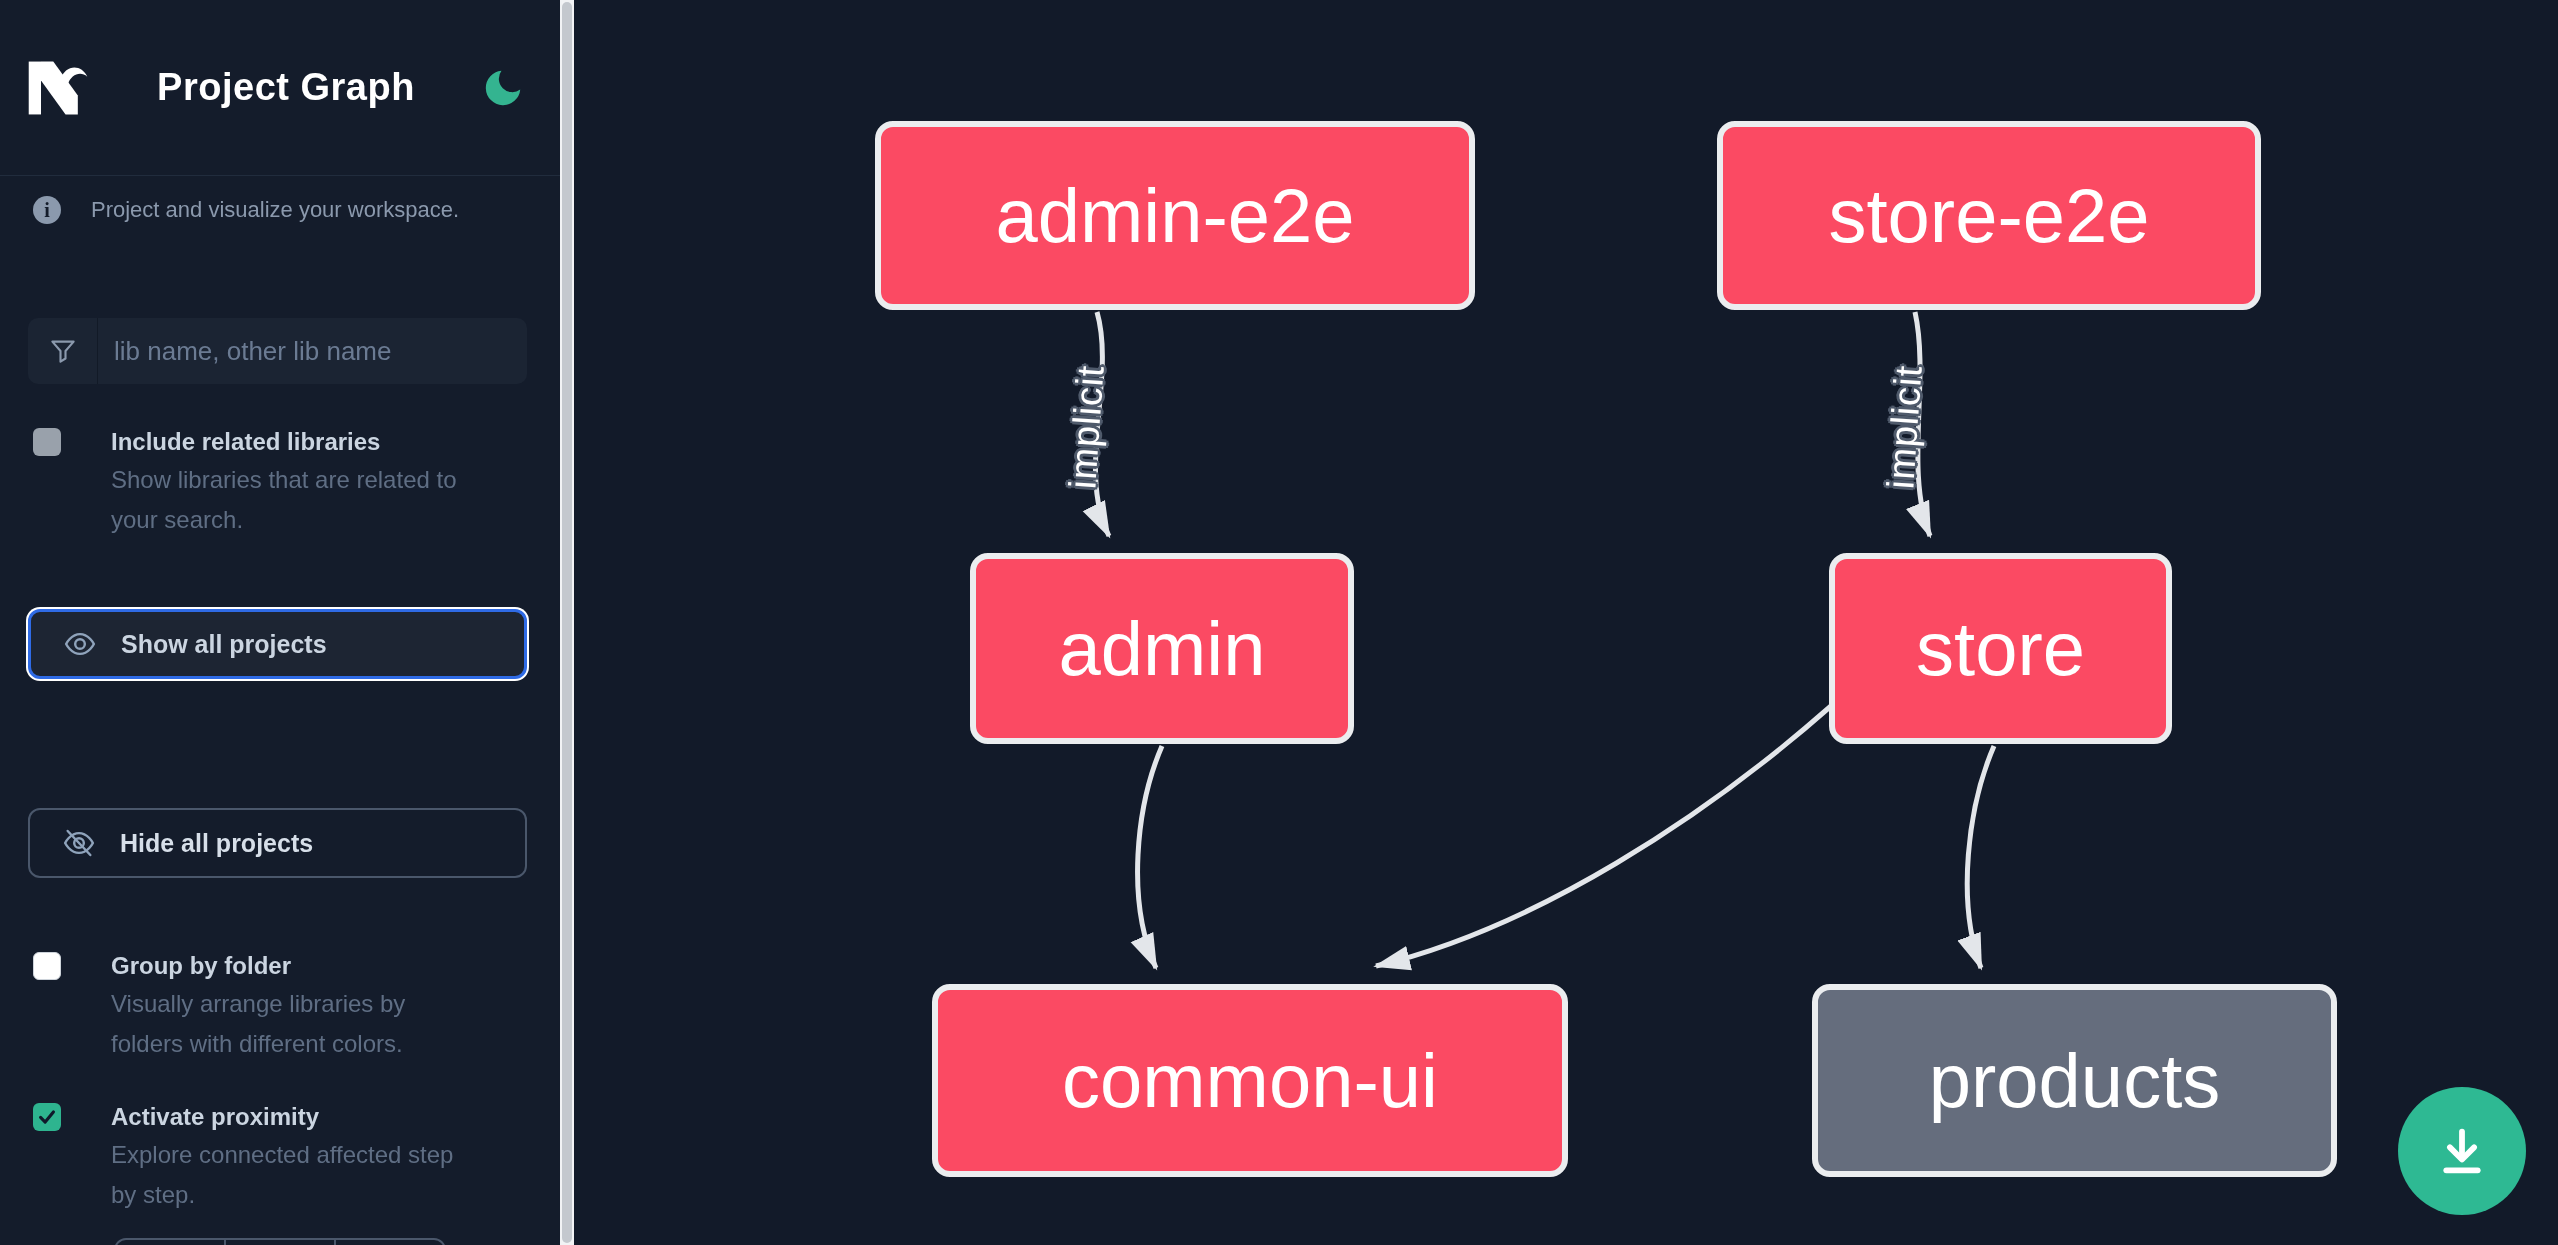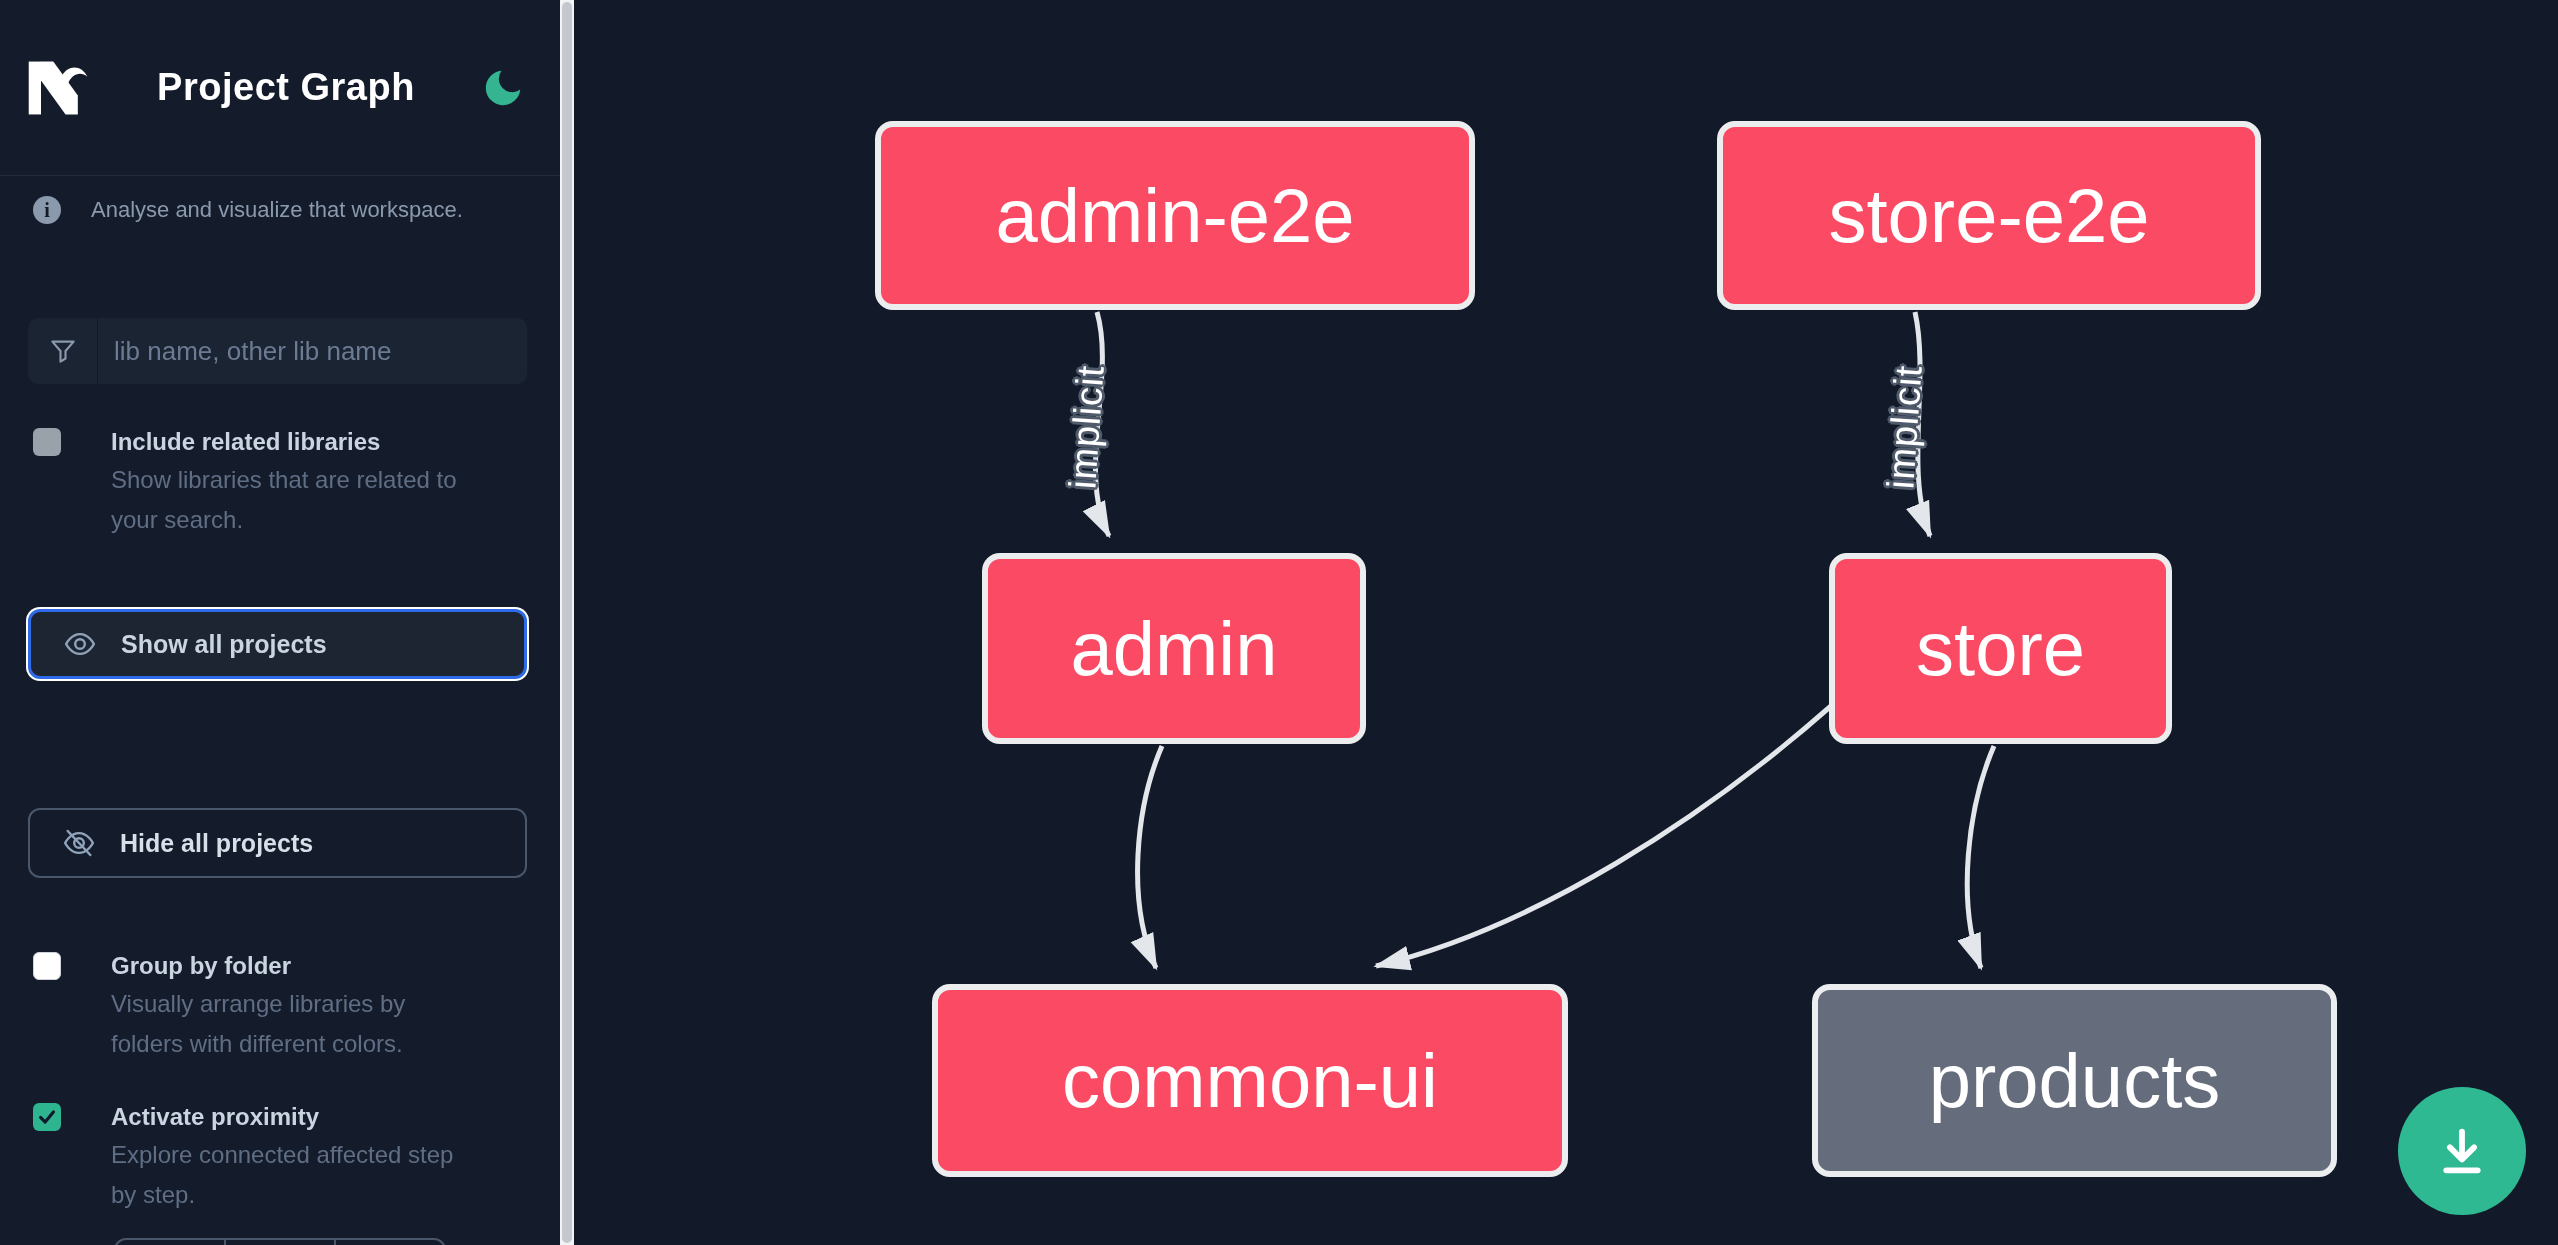--- a/index.html
+++ b/index.html
@@ -56,21 +56,21 @@
 
   
   .graph{position:absolute;left:574px;top:0;width:1984px;height:1245px;}
   .edges{position:absolute;left:0;top:0;}
   .node{position:absolute;border:6px solid #ebedef;border-radius:18px;background:#fb4a63;
         color:#ffffff;display:flex;align-items:center;justify-content:center;
         font-size:76px;font-weight:400;cursor:pointer;white-space:nowrap;}
   .node.gray{background:#656d7d;}
   .n-admin-e2e{left:301px;top:121px;width:600px;height:189px;}
   .n-store-e2e{left:1143px;top:121px;width:544px;height:189px;}
-  .n-admin{left:408px;top:553px;width:384px;height:191px;}
+  .n-admin{left:396px;top:553px;width:384px;height:191px;}
   .n-store{left:1255px;top:553px;width:343px;height:191px;}
   .n-common-ui{left:358px;top:984px;width:636px;height:193px;}
   .n-products{left:1238px;top:984px;width:525px;height:193px;}
 
   .edge-label{position:absolute;transform:translate(-50%,-50%) rotate(-86deg);
       color:#ffffff;font-size:38px;font-weight:500;letter-spacing:1px;
       text-shadow:-3px 0 #4f5a6b,3px 0 #4f5a6b,0 -3px #4f5a6b,0 3px #4f5a6b,
                   -2px -2px #4f5a6b,2px -2px #4f5a6b,-2px 2px #4f5a6b,2px 2px #4f5a6b;}
   .el-1{left:513px;top:427px;} .el-2{left:1331px;top:427px;}
 
@@ -116,21 +116,21 @@
         <path d="M38 24 C44 6 61 7 67 20 C60 14 50 17 46 29 Z" fill="#ffffff"></path>
       </svg>
       <div class="sb-title">Project Graph</div>
       <svg class="moon" viewBox="0 0 24 24">
         <path d="M21 12.79A9 9 0 1 1 11.21 3 7 7 0 0 0 21 12.79z" fill="#34b490"></path>
       </svg>
     </div>
 
     <div class="info-row">
       <div class="info-icon">i</div>
-      <div class="info-text">Analyse and visualize that workspace.</div>
+      <div class="info-text">Project and visualize your workspace.</div>
     </div>
 
     <div class="search">
       <div class="search-icon-cell">
         <svg width="30" height="30" viewBox="0 0 24 24" fill="none" stroke="#8b99ad" stroke-width="1.7" stroke-linejoin="round" stroke-linecap="round">
           <path d="M3.5 4.5h17l-6.5 7.5v6l-4 2.5v-8.5L3.5 4.5z"></path>
         </svg>
       </div>
       <input type="text" placeholder="lib name, other lib name" style="">
     </div>

